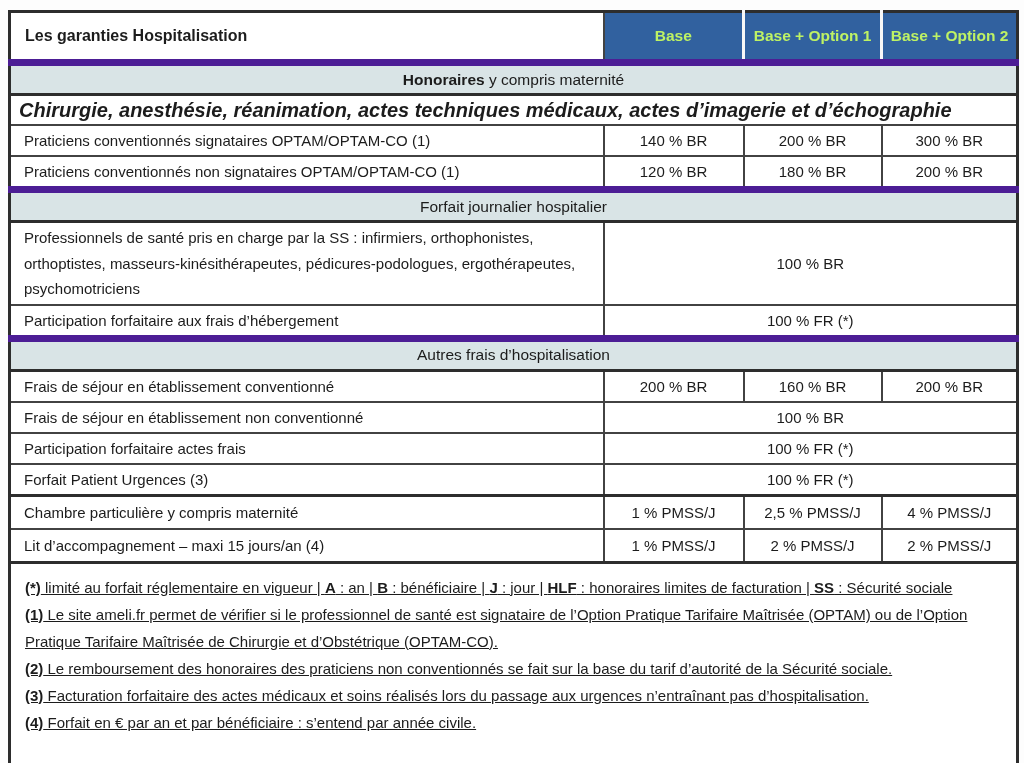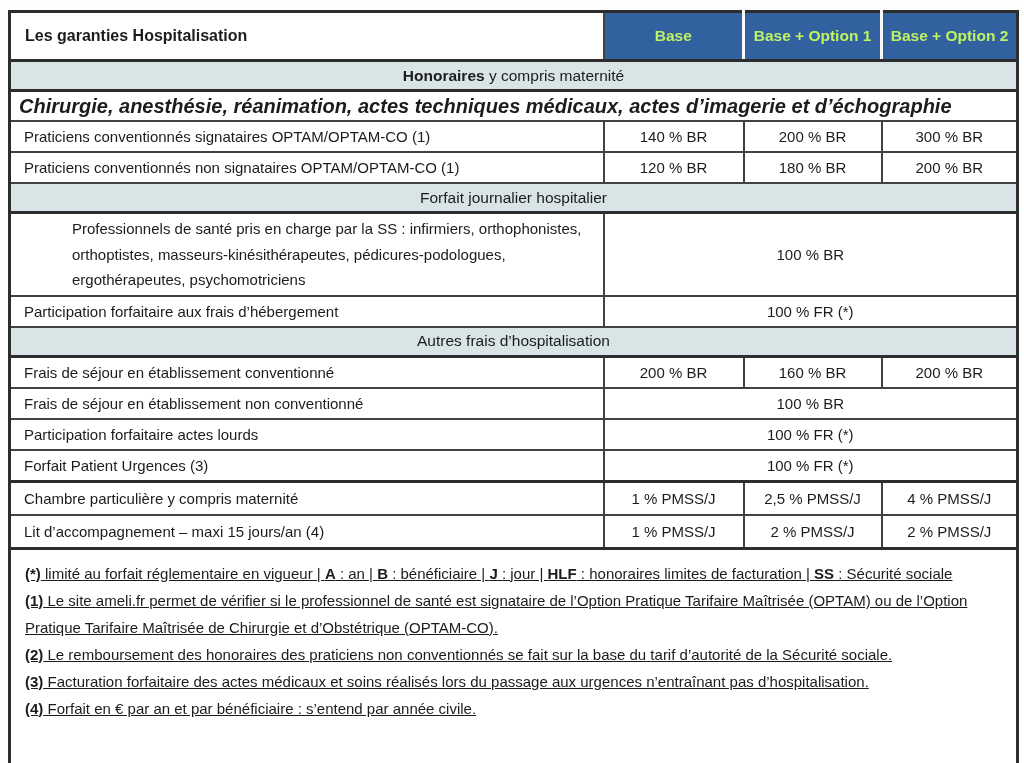--- a/index.html
+++ b/index.html
@@ -45,40 +45,40 @@
     padding: 2px 2px;
   }
   .col-sep { border-left: 3px solid #f7f7f7; }
 
   
   .section-cell {
     background: #d9e4e6;
     text-align: center;
     height: 23px;
     font-size: 15.5px;
-    border-top: 1px solid #4c1d95;
+    border-top: 7px solid #4c1d95;
     border-bottom: 3px solid #2d2d2d;
   }
   .section-cell .sec-bold { font-weight: 700; }
 
   
   .sub-cell {
     text-align: left;
     font-weight: 700;
     font-style: italic;
     height: 24px;
     font-size: 20px;
   }
 
   
   tr.data td { height: 25px; }
   .label-cell { text-align: left; padding-left: 13px; }
   .val-cell { text-align: center; }
   tr.row-prof td { height: 72px; }
-  .prof-label { max-width: 560px; line-height: 1.7; margin-left: 48px; }
+  .prof-label { max-width: 560px; line-height: 1.7; }
   tr.thick-top td { border-top: 3px solid #2d2d2d; }
   tr.row-chambre td, tr.row-lit td { height: 27px; }
 
   
   .footnote-cell {
     border-top: 3px solid #2d2d2d;
     vertical-align: top;
     height: 218px;
     padding: 10px 14px;
   }
@@ -146,21 +146,21 @@
       <td class="label-cell">Frais de séjour en établissement conventionné</td>
       <td class="val-cell">200 % BR</td>
       <td class="val-cell">160 % BR</td>
       <td class="val-cell">200 % BR</td>
     </tr>
     <tr class="data">
       <td class="label-cell">Frais de séjour en établissement non conventionné</td>
       <td class="val-cell" colspan="3">100 % BR</td>
     </tr>
     <tr class="data">
-      <td class="label-cell">Participation forfaitaire actes lourds</td>
+      <td class="label-cell">Participation forfaitaire actes frais</td>
       <td class="val-cell" colspan="3">100 % FR (*)</td>
     </tr>
     <tr class="data">
       <td class="label-cell">Forfait Patient Urgences (3)</td>
       <td class="val-cell" colspan="3">100 % FR (*)</td>
     </tr>
     <tr class="data thick-top row-chambre">
       <td class="label-cell">Chambre particulière y compris maternité</td>
       <td class="val-cell">1 % PMSS/J</td>
       <td class="val-cell">2,5 % PMSS/J</td>

